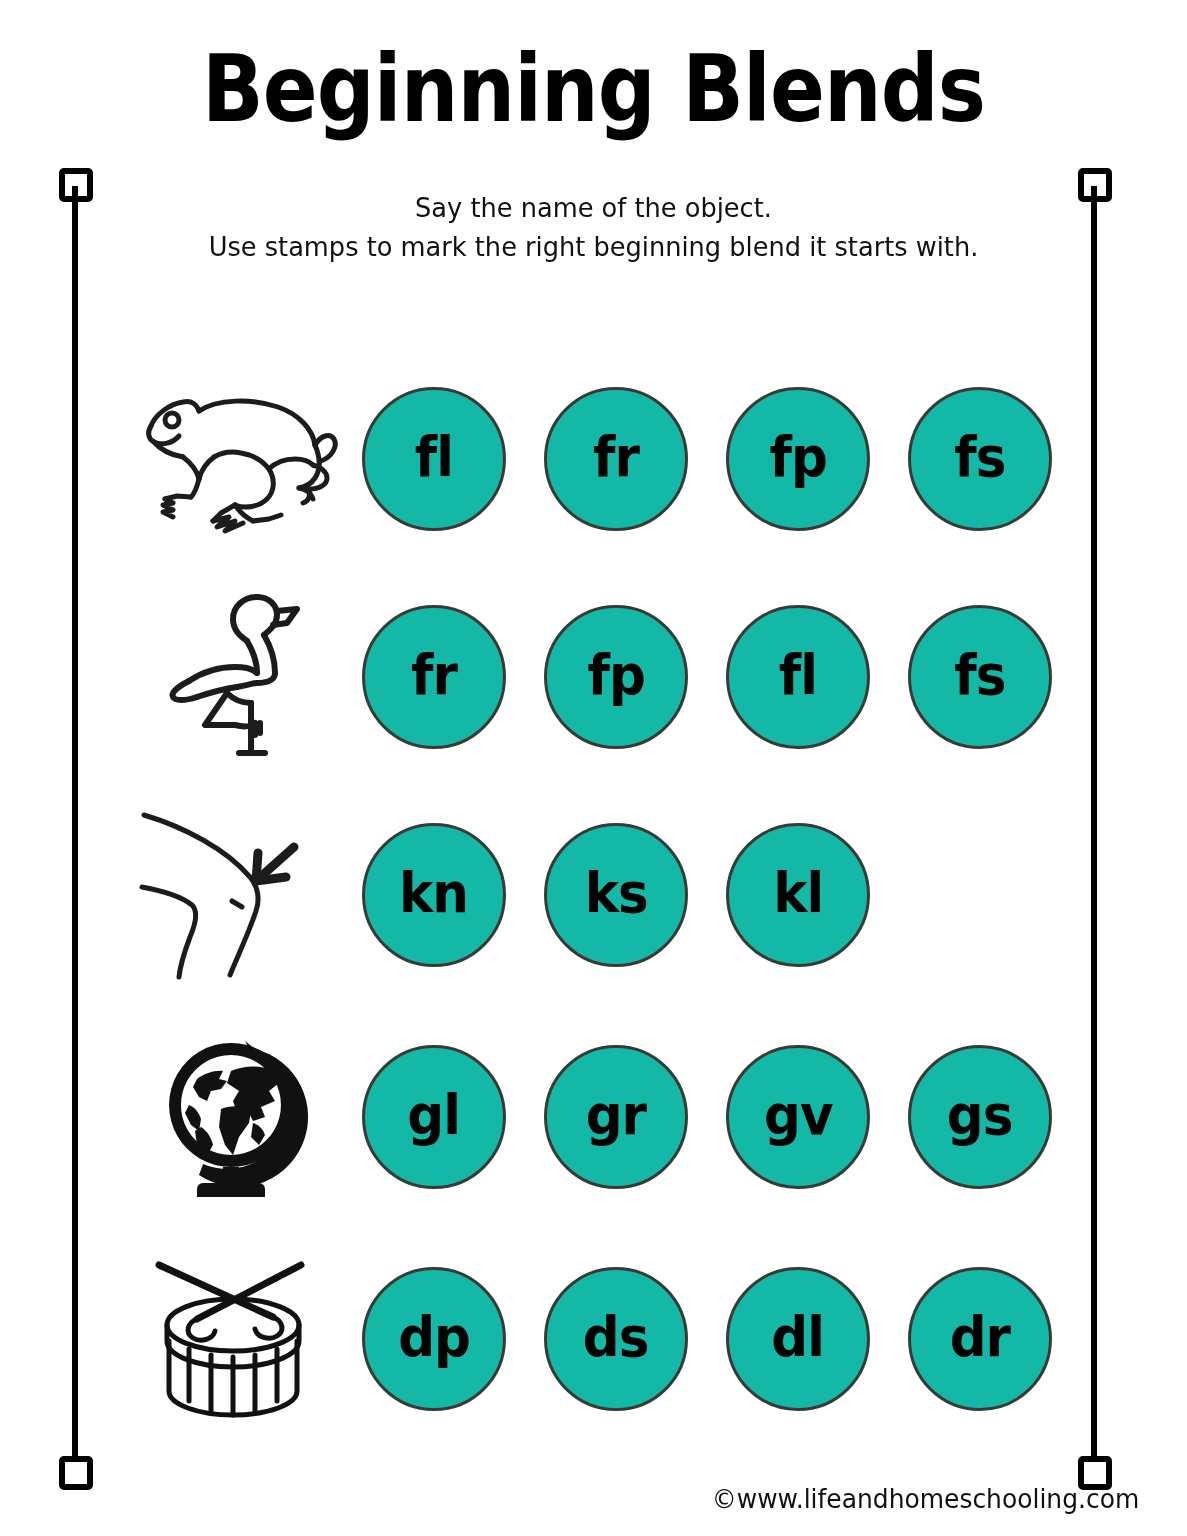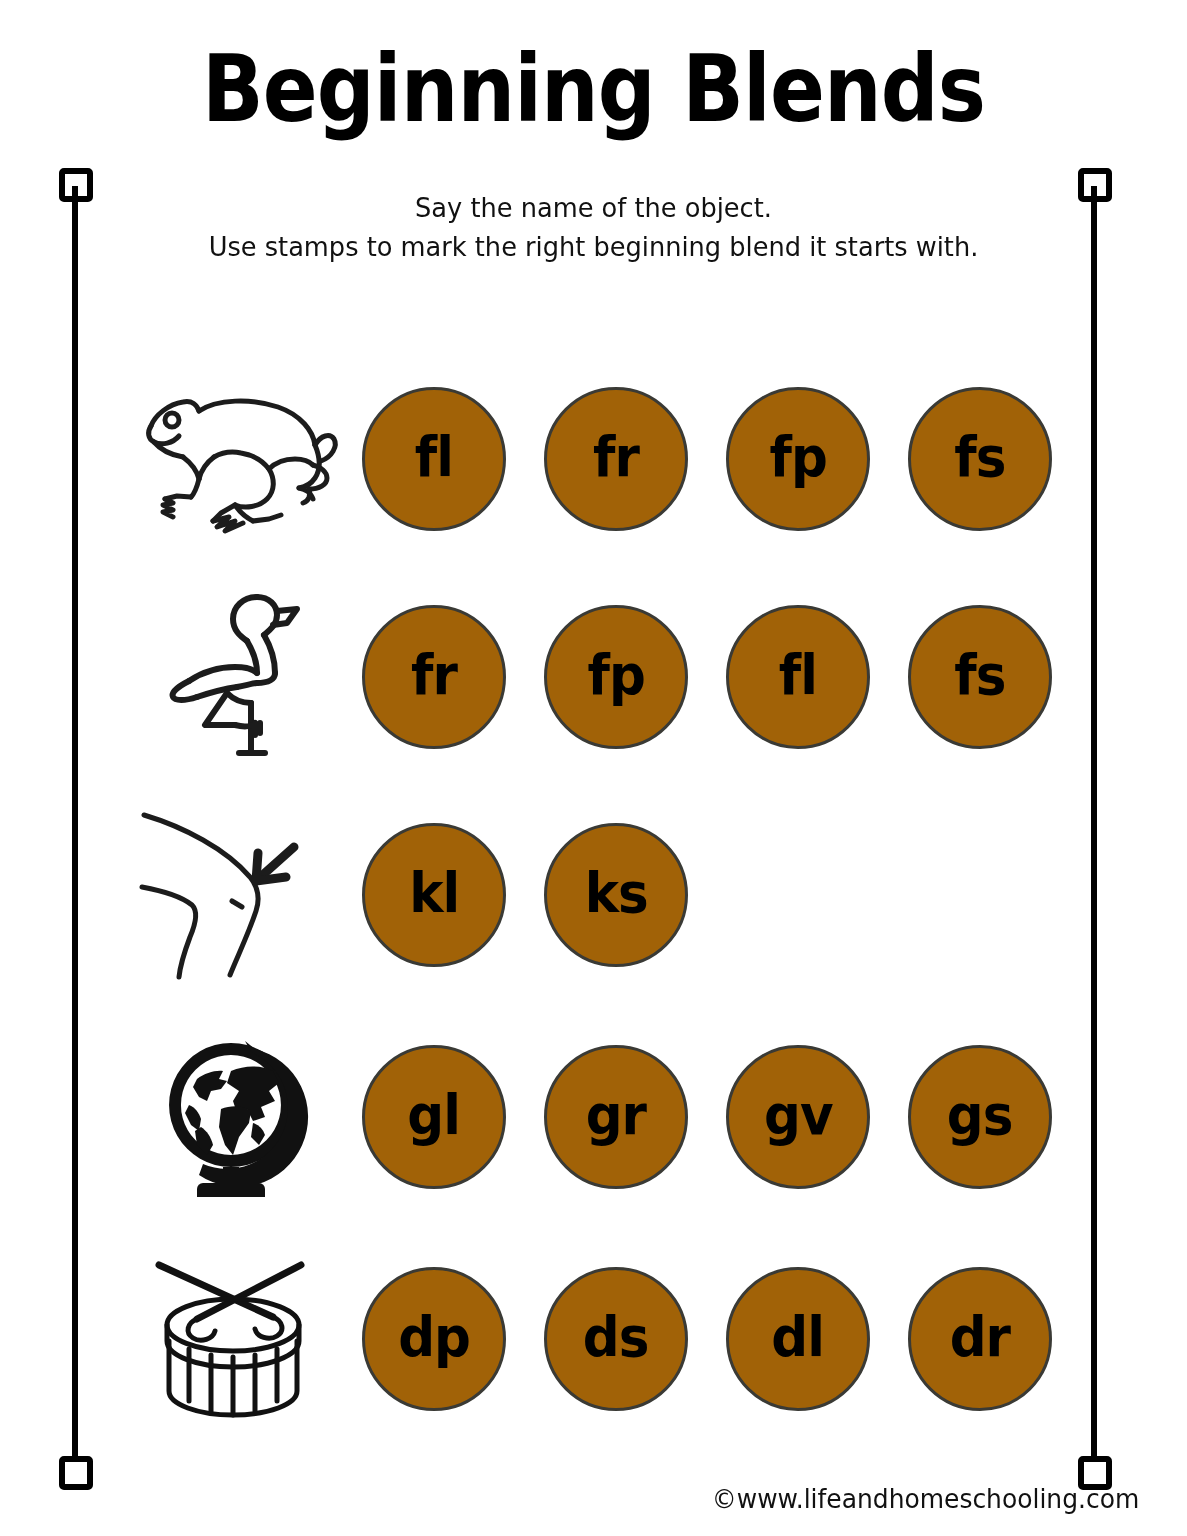--- a/index.html
+++ b/index.html
@@ -113,21 +113,21 @@
     align-items: center;
     gap: 38px;
     flex: 1 1 auto;
   }
 
   .bubble {
     width: 138px;
     height: 138px;
     border: 3px solid #3a3a35;
     border-radius: 50%;
-    background: #a16207;
+    background: #14b8a6;
     display: flex;
     align-items: center;
     justify-content: center;
     flex: 0 0 138px;
   }
   .bubble-label {
     font-family: "DejaVu Sans", sans-serif;
     font-weight: bold;
     font-size: 56px;
     line-height: 1;
@@ -263,24 +263,27 @@
           <path d="M8 82 C30 86 48 92 58 100 C64 106 62 118 56 132 C50 148 46 162 45 172"></path>
           <path d="M98 96 L108 102"></path>
           <g stroke-width="9">
             <path d="M160 42 L122 76"></path>
             <path d="M124 48 L122 76 L152 72"></path>
           </g>
         </svg>
       </div>
       <div class="options">
         <div class="bubble">
+          <span class="bubble-label">kn</span>
+        </div>
+        <div class="bubble">
+          <span class="bubble-label">ks</span>
+        </div>
+        <div class="bubble">
           <span class="bubble-label">kl</span>
-        </div>
-        <div class="bubble">
-          <span class="bubble-label">ks</span>
         </div>
       </div>
     </div>
 
     <div class="row r4">
       <div class="picture">
         <svg width="162" height="172" viewBox="0 0 162 172" fill="none">
           <g fill="#111111">
 
             <path d="M72 12 a62 62 0 1 0 0.1 0 z M72 24 a50 50 0 1 1 -0.1 0 z"></path>

